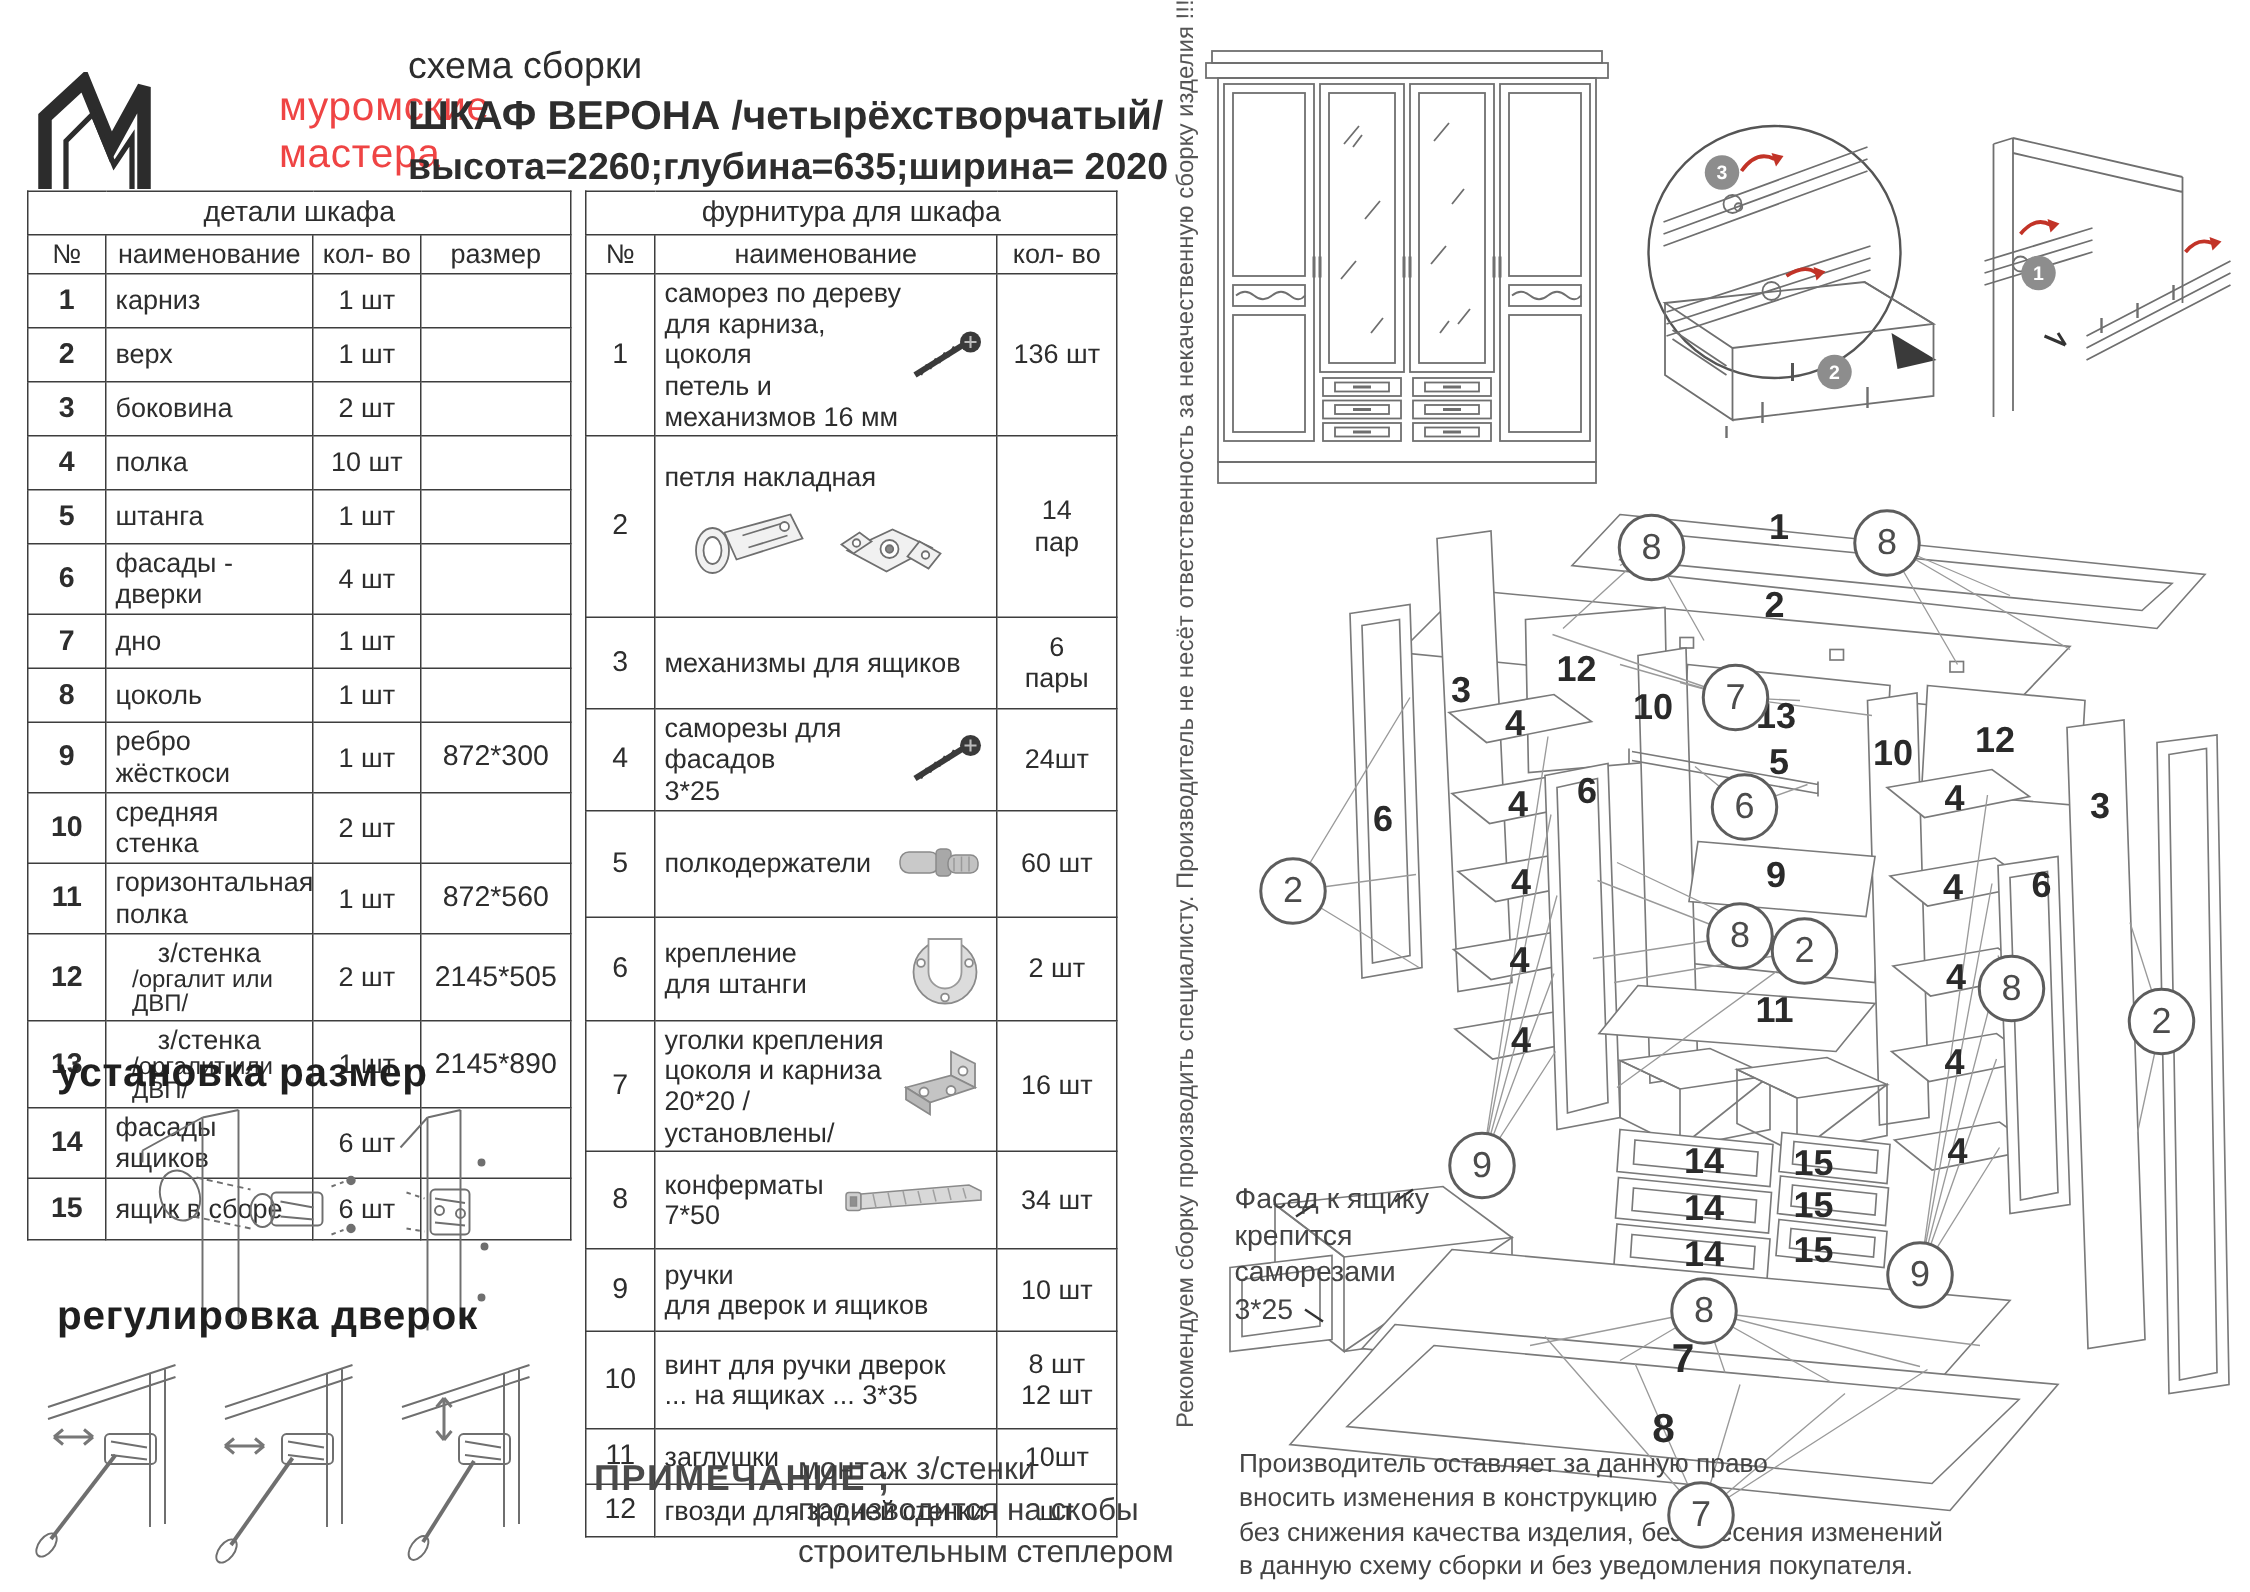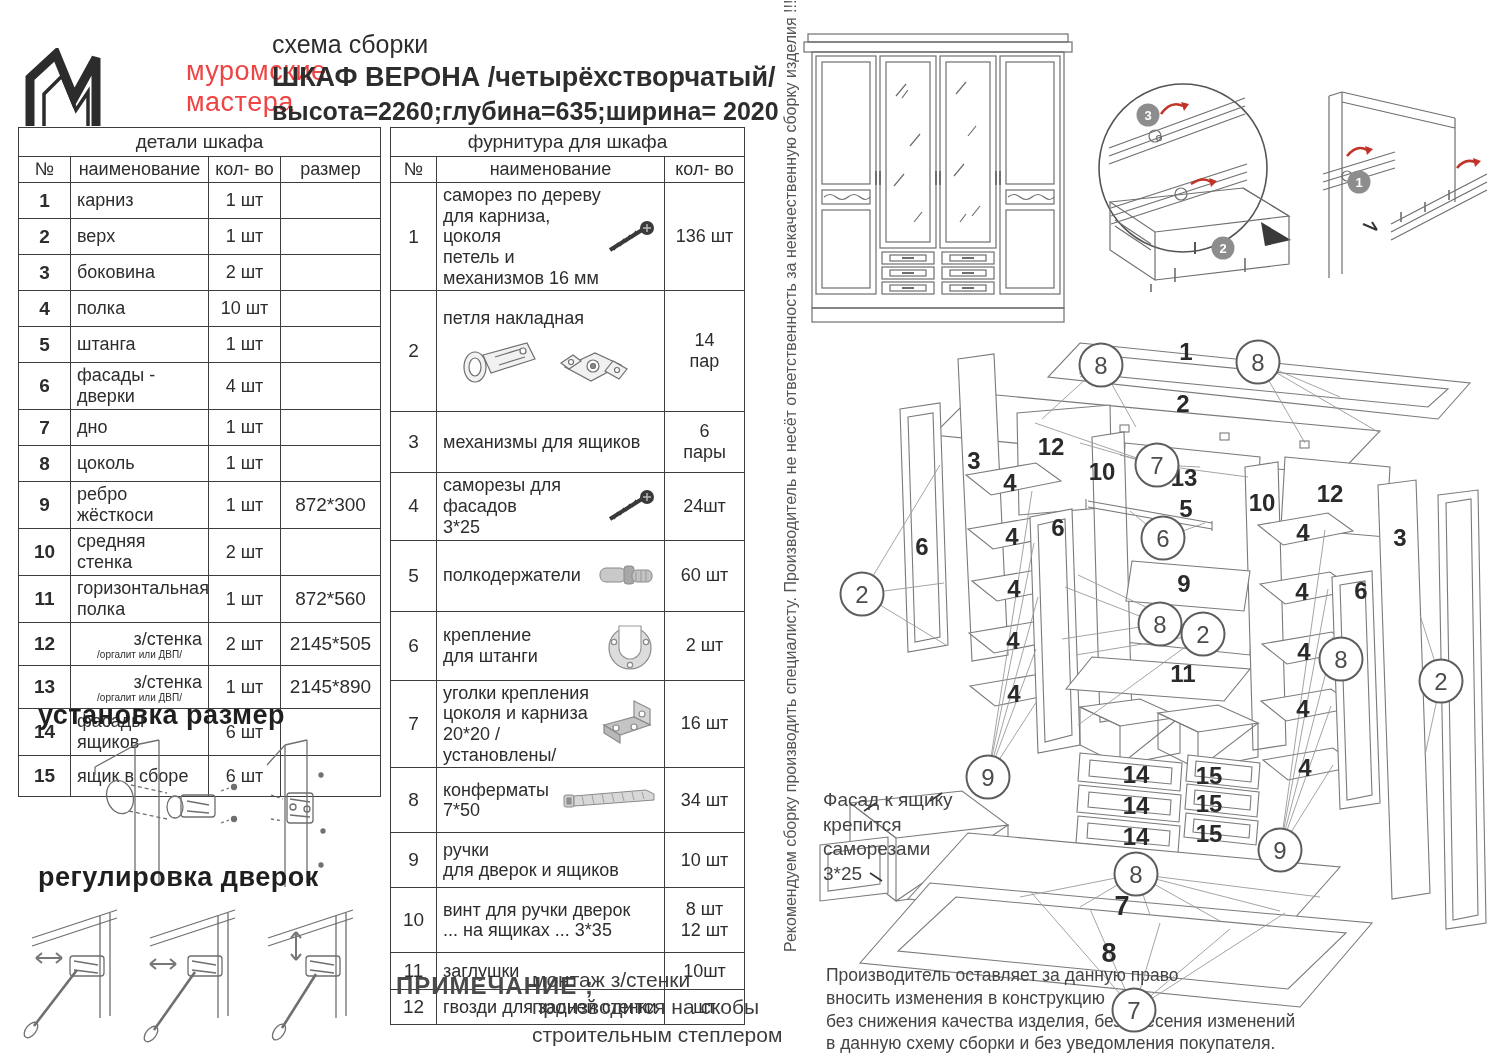--- a/index.html
+++ b/index.html
@@ -15,22 +15,22 @@
   
   table{border-collapse:collapse;table-layout:fixed;background:#fff;}
   td,th{border:1.7px solid #3d3d3d;padding:2px 6px;font-weight:normal;vertical-align:middle;
         font-size:18px;overflow:hidden;}
   .t-title td{text-align:center;font-size:19px;padding:3px;}
   .t-head td{text-align:center;font-size:18px;}
   .c-num{text-align:center;font-weight:bold;font-size:19px;}
   .hw .c-num{font-weight:normal;}
   .c-qty{text-align:center;font-size:18px;}
   .c-size{text-align:center;font-size:19px;}
-  .cell-sub{font-size:10px;text-align:center;line-height:1;}
-  .cell-main-center{text-align:right;}
+  .cell-sub{font-size:16px;line-height:1;margin-left:11px;}
+  .cell-main-center{text-align:center;}
   .name-flex{display:flex;align-items:center;justify-content:space-between;gap:4px;}
   .name-lines{line-height:1.15;}
   .icon-below{display:flex;justify-content:center;gap:24px;margin-top:4px;}
   
   .sec-head{font-size:27px;font-weight:bold;color:#1f1f1f;letter-spacing:.5px;}
   .sec-head-sm{font-size:23px;font-weight:bold;color:#1f1f1f;}
   .note-label{font-size:24px;color:#4a4a4a;letter-spacing:1px;font-weight:bold;}
   .note-lines{font-size:21px;color:#3c3c3c;line-height:1.3;}
   .small-note{font-size:17.5px;color:#444;line-height:1.3;}
   .vert-note{font-size:16px;color:#555;white-space:nowrap;transform-origin:0 0;transform:rotate(-90deg);}

